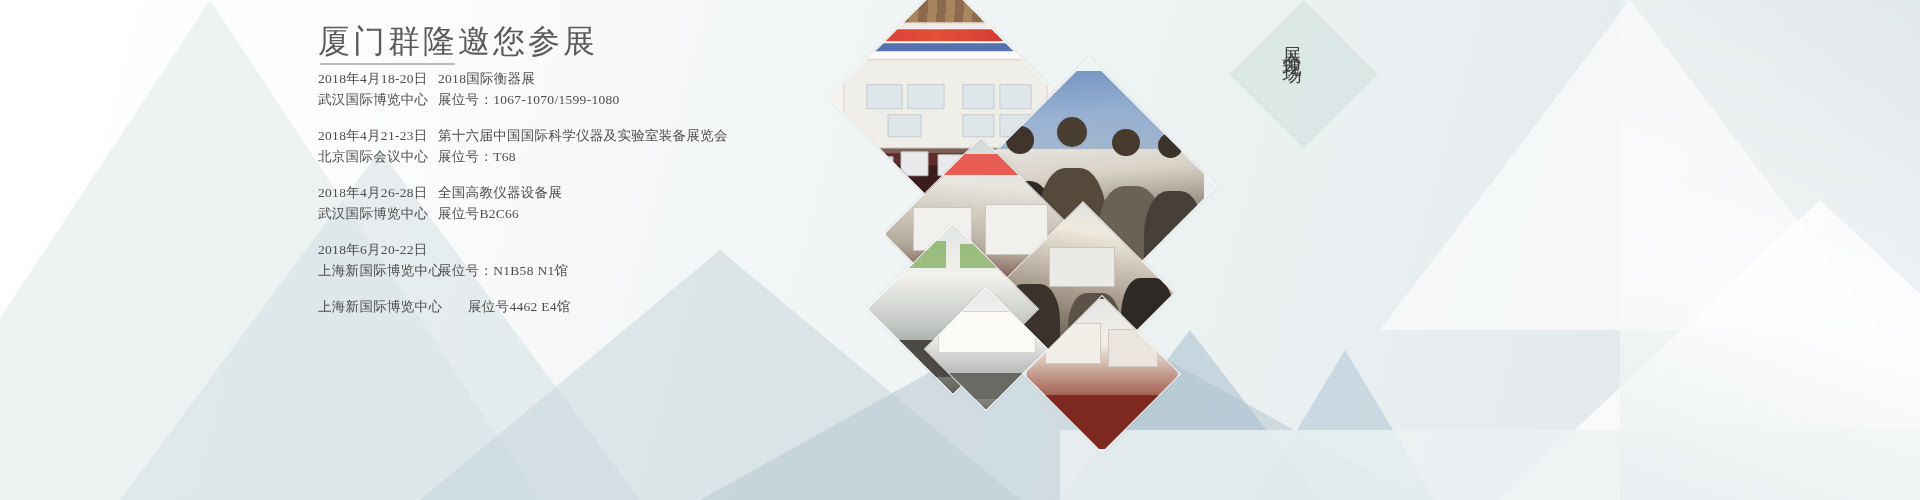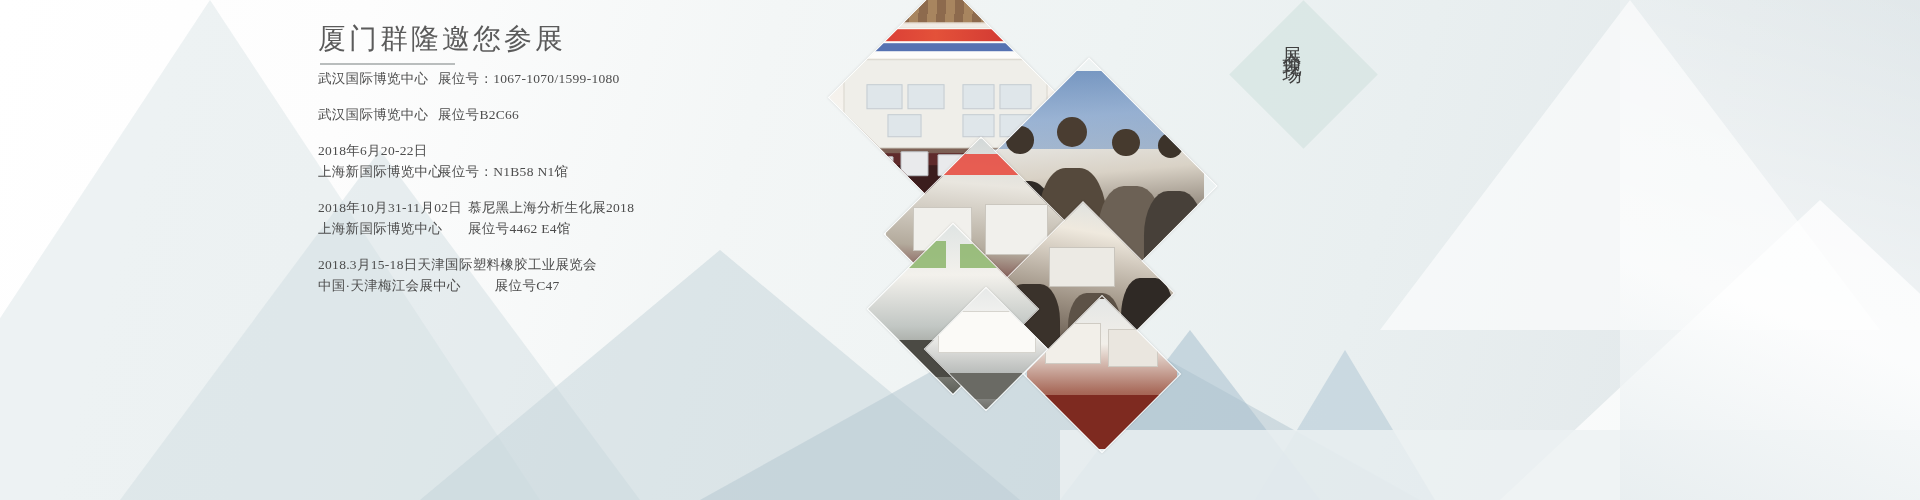--- a/index.html
+++ b/index.html
@@ -22,21 +22,21 @@
   .f6{left:1500px;top:200px;width:0;height:0;border-left:320px solid transparent;border-right:320px solid transparent;border-bottom:300px solid rgba(255,255,255,.75);}
   .f7{right:0;top:0;width:300px;height:500px;background:linear-gradient(200deg,rgba(255,255,255,.0) 0%,rgba(255,255,255,.55) 60%,rgba(232,238,240,.9) 100%);}
   .f8{left:1060px;top:330px;width:0;height:0;border-left:130px solid transparent;border-right:130px solid transparent;border-bottom:170px solid rgba(168,192,206,.55);}
   .f9{left:1255px;top:350px;width:0;height:0;border-left:90px solid transparent;border-right:90px solid transparent;border-bottom:150px solid rgba(171,196,210,.50);}
   .f10{left:1060px;top:430px;width:860px;height:70px;background:rgba(236,241,243,.8);}
 
   
   .content{position:absolute;left:0;top:0;width:860px;height:500px;}
   .title{
     position:absolute;left:318px;top:20px;
-    font-size:28px;letter-spacing:3px;color:#5b5b5b;
+    font-size:32px;letter-spacing:3px;color:#5b5b5b;
     font-family:"Liberation Serif","DejaVu Serif",serif;
   }
   .title-rule{position:absolute;left:320px;top:63px;width:135px;height:2px;background:#b9bdbd;}
   .events{position:absolute;left:318px;top:68px;width:540px;}
   .event{margin-bottom:15px;}
   .event .row{
     display:flex;white-space:nowrap;color:#4d4d4d;font-size:13.5px;line-height:21px;
     font-family:"Liberation Serif","DejaVu Serif",serif;letter-spacing:.3px;
   }
   .event .c1{width:120px;flex:0 0 auto;}
@@ -121,64 +121,68 @@
 
   <div class="content">
 
     <div class="title">厦门群隆邀您参展</div>
     <div class="title-rule"></div>
 
     <div class="events">
 
       <div class="event">
         <div class="row">
+          <span class="c1">2018年4月18-20日</span>
+          <span class="c2">2018国际衡器展</span>
+        </div>
+        <div class="row">
           <span class="c1">武汉国际博览中心</span>
           <span class="c2">展位号：1067-1070/1599-1080</span>
         </div>
       </div>
 
-
-      <div class="event">
+      <div class="event">
+        <div class="row">
+          <span class="c1">2018年4月21-23日</span>
+          <span class="c2">第十六届中国国际科学仪器及实验室装备展览会</span>
+        </div>
+        <div class="row">
+          <span class="c1">北京国际会议中心</span>
+          <span class="c2">展位号：T68</span>
+        </div>
+      </div>
+
+      <div class="event">
+        <div class="row">
+          <span class="c1">2018年4月26-28日</span>
+          <span class="c2">全国高教仪器设备展</span>
+        </div>
         <div class="row">
           <span class="c1">武汉国际博览中心</span>
           <span class="c2">展位号B2C66</span>
         </div>
       </div>
 
       <div class="event">
         <div class="row">
           <span class="c1">2018年6月20-22日</span>
         </div>
         <div class="row">
           <span class="c1">上海新国际博览中心</span>
           <span class="c2">展位号：N1B58 N1馆</span>
         </div>
       </div>
 
       <div class="event wide">
         <div class="row">
-          <span class="c1">2018年10月31-11月02日</span>
-          <span class="c2">慕尼黑上海分析生化展2018</span>
-        </div>
-        <div class="row">
           <span class="c1">上海新国际博览中心</span>
           <span class="c2">展位号4462 E4馆</span>
         </div>
       </div>
 
-      <div class="event last">
-        <div class="row">
-          <span class="c1">2018.3月15-18日天津国际塑料橡胶工业展览会</span>
-        </div>
-        <div class="row">
-          <span class="c1">中国·天津梅江会展中心</span>
-          <span class="spacer"></span>
-          <span class="c2">展位号C47</span>
-        </div>
-      </div>
 
     </div>
   </div>
 
   <div class="vlabel-diamond"></div>
   <div class="vlabel">展会现场</div>
 
   <div class="collage">
 
     <div class="dia" style="left:32px;top:25px;width:163px;height:163px;">

